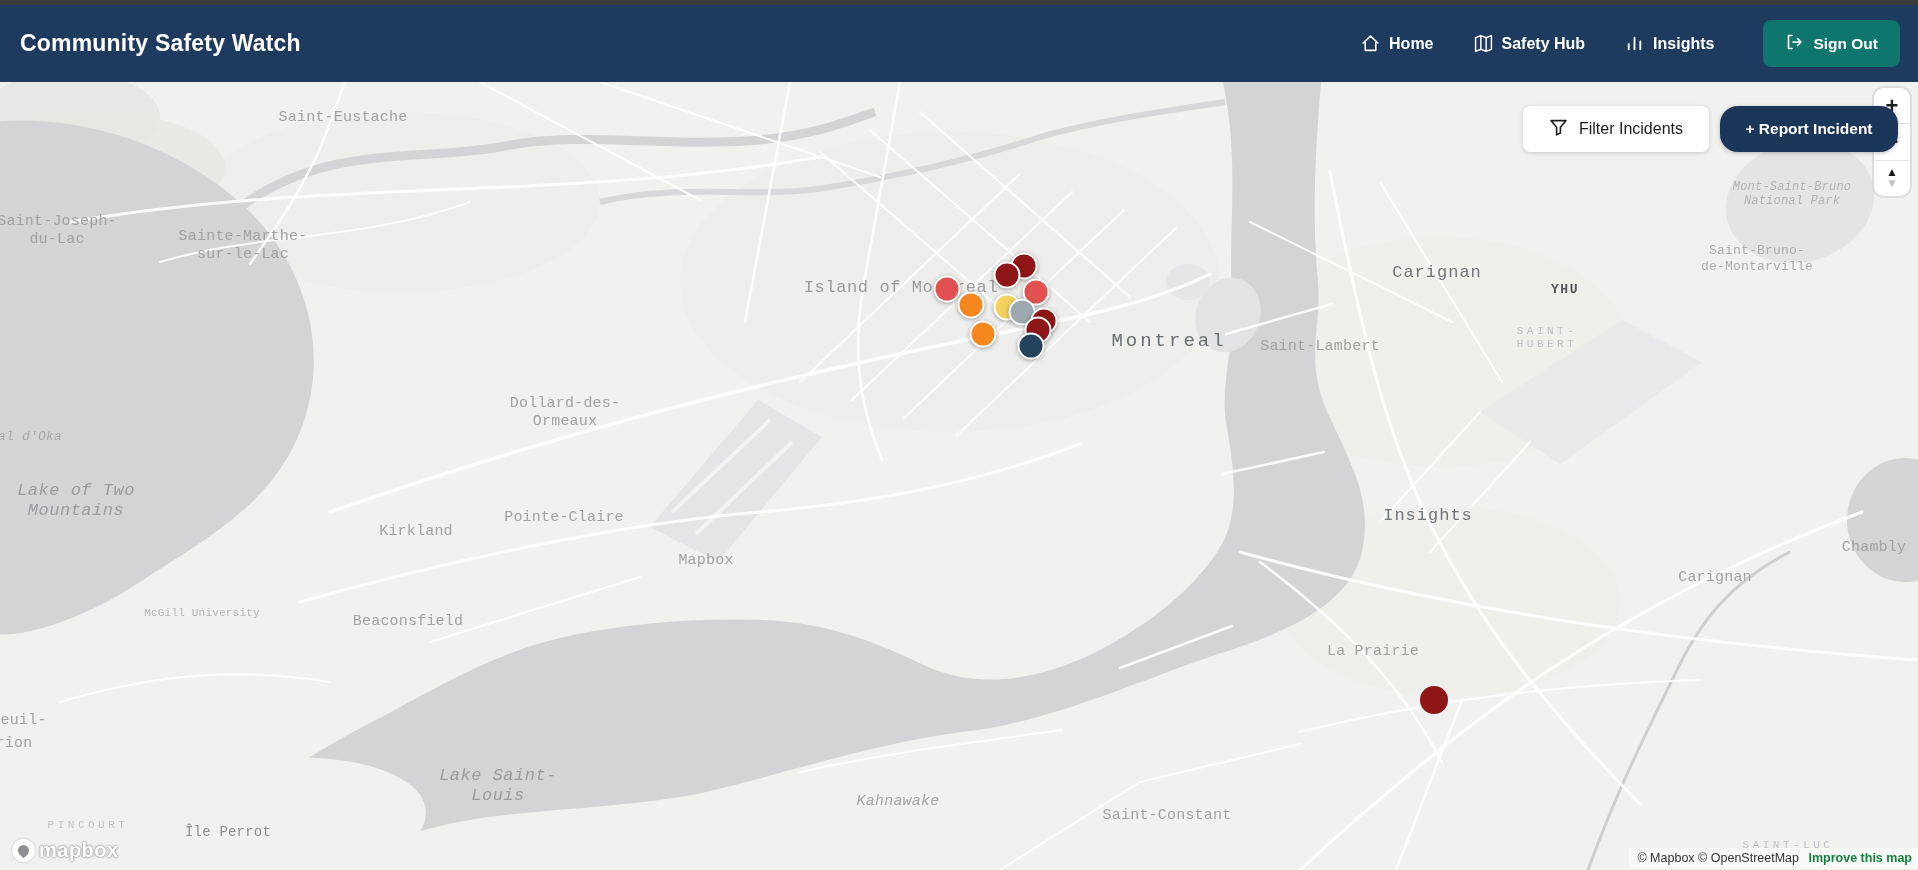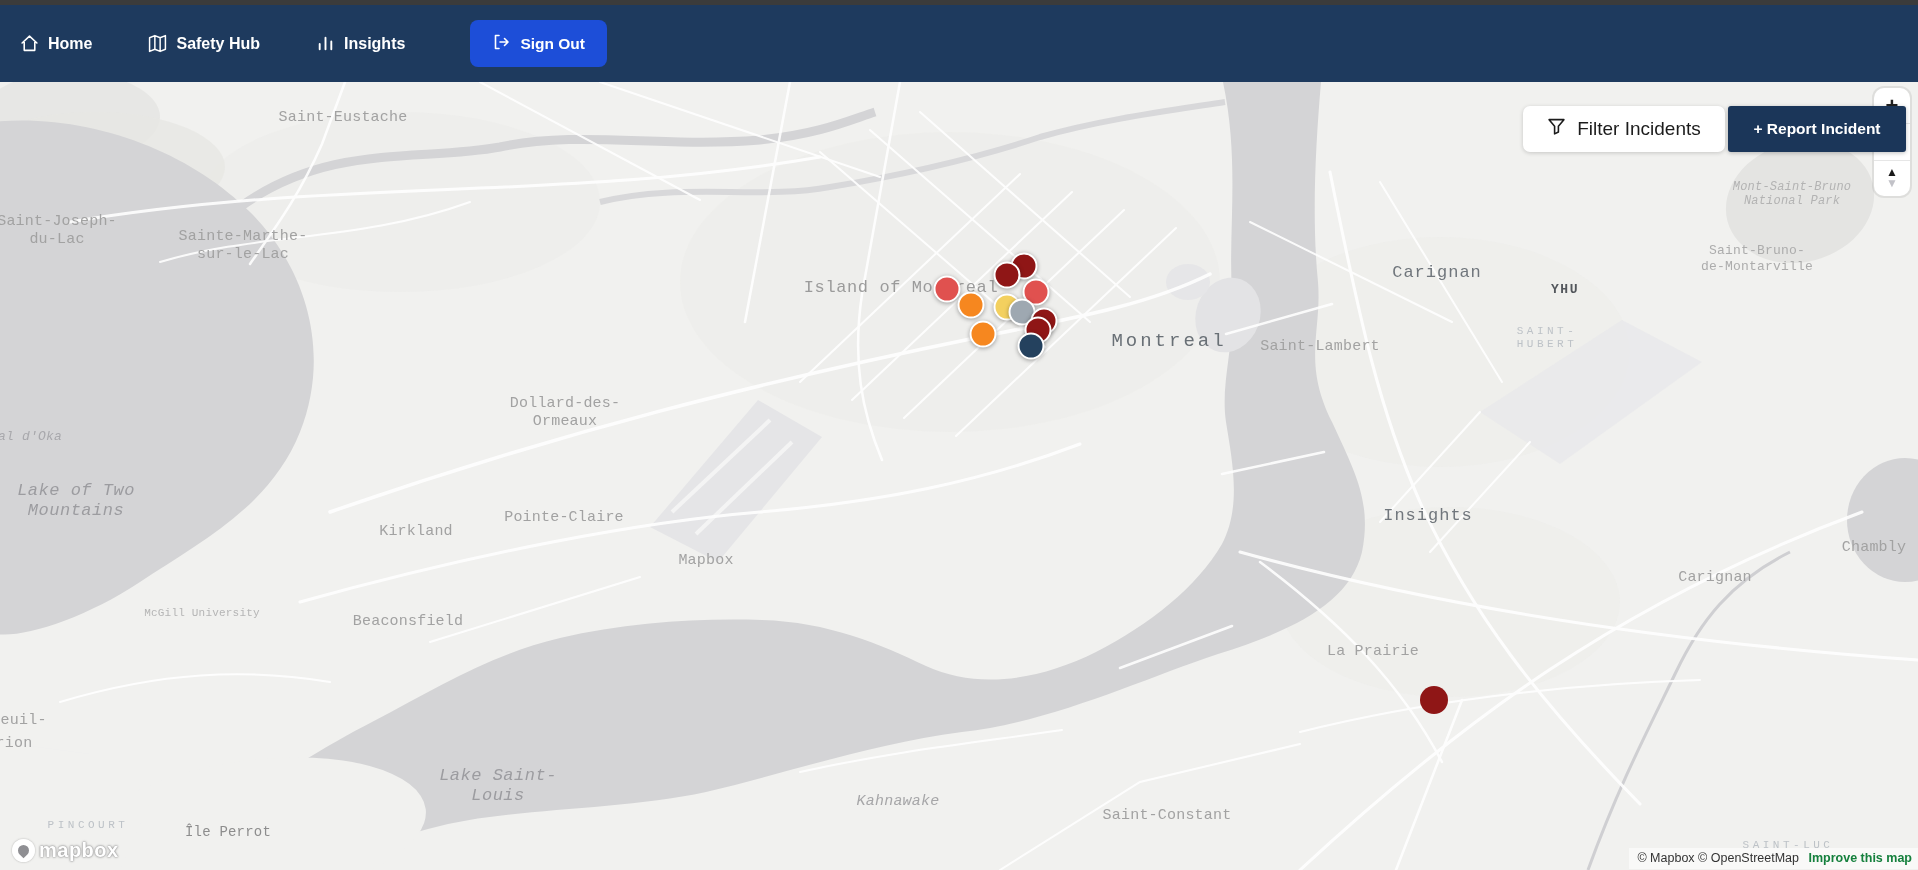--- a/index.html
+++ b/index.html
@@ -9,21 +9,21 @@
   }
   
   .top-strip{position:absolute;left:0;top:0;width:1918px;height:5px;background:#3b3b3b;z-index:11;}
   
   .header{
     position:absolute;left:0;top:5px;width:1918px;height:77px;background:#1e3a5e;
     display:flex;align-items:center;justify-content:space-between;z-index:10;
     box-sizing:border-box;padding:0 18px 0 20px;
   }
   .app-title{color:#fff;font-size:23px;font-weight:bold;letter-spacing:.2px;}
-  .nav{display:flex;align-items:center;gap:56px;}
+  .nav{display:flex;align-items:center;gap:40px;}
   .nav-item{display:flex;align-items:center;gap:9px;color:#fff;font-size:16px;font-weight:600;cursor:pointer;}
   .nav-item svg{display:block;}
   .signout-btn{
     margin-left:14px;display:flex;align-items:center;gap:10px;background:#2e7d7b;color:#fff;
     font-size:15.5px;font-weight:600;border:none;border-radius:8px;height:47px;padding:0 22px;cursor:pointer;
     font-family:"Liberation Sans",sans-serif;
   }
   
   .map{position:absolute;left:0;top:82px;width:1918px;height:788px;background:#f1f1ef;overflow:hidden;}
   .map svg{position:absolute;left:0;top:0;}
@@ -47,30 +47,30 @@
   .lbl.area{font-size:11px;color:#bdc2c7;letter-spacing:3.5px;}
   .lbl.park{font-size:12px;font-style:italic;color:#b3b3b3;}
   .marker{
     position:absolute;width:23px;height:23px;border-radius:50%;
     border:2.5px solid #fff;box-shadow:0 1px 4px rgba(0,0,0,.35);
     transform:translate(-50%,-50%);pointer-events:auto;cursor:pointer;
   }
   .marker.lone{width:28px;height:28px;border:none;box-shadow:none;}
   
   .filter-btn{
-    position:absolute;left:1523px;top:106px;width:202px;height:46px;z-index:5;
+    position:absolute;left:1523px;top:106px;width:186px;height:46px;z-index:5;
     background:#fff;border:none;border-radius:7px;box-shadow:0 1px 4px rgba(0,0,0,.18);
     display:flex;align-items:center;justify-content:center;gap:11px;
-    font-family:"Liberation Sans",sans-serif;font-size:19px;color:#1c1c1c;cursor:pointer;
+    font-family:"Liberation Sans",sans-serif;font-size:16px;color:#1c1c1c;cursor:pointer;
   }
   .report-btn{
     position:absolute;left:1720px;top:106px;width:178px;height:46px;z-index:5;
-    background:#1b3659;border:none;border-radius:3px;box-shadow:0 1px 4px rgba(0,0,0,.25);
+    background:#1b3659;border:none;border-radius:18px;box-shadow:0 1px 4px rgba(0,0,0,.25);
     display:flex;align-items:center;justify-content:center;
-    font-family:"Liberation Sans",sans-serif;font-size:15.5px;font-weight:bold;color:#fff;cursor:pointer;margin-left:8px;
+    font-family:"Liberation Sans",sans-serif;font-size:15.5px;font-weight:bold;color:#fff;cursor:pointer;
   }
   
   .ctrl{
     position:absolute;left:1874px;top:88px;width:36px;height:108px;z-index:4;
     background:#fff;border-radius:10px;box-shadow:0 0 0 2px rgba(0,0,0,.08);
     display:flex;flex-direction:column;
   }
   .ctrl button{
     flex:1;background:none;border:none;cursor:pointer;padding:0;margin:0;
     display:flex;align-items:center;justify-content:center;font-family:"Liberation Sans",sans-serif;
@@ -99,20 +99,21 @@
     font-size:20px;font-weight:bold;letter-spacing:.5px;color:#fff;
     text-shadow:0 0 1px #9b9b9b,0 0 2px #9b9b9b,0 0 3px #adadad;
   }
 </style>
 </head>
 <body>
 
 <div class="top-strip"></div>
 
 <header class="header" style="background: rgb(30, 58, 94);">
+  <div class="app-title">Community Safety Watch</div>
   <nav class="nav">
     <div class="nav-item">
       <span>
         <svg width="19" height="19" viewBox="0 0 18 18" fill="none" stroke="#fff" stroke-width="1.5" stroke-linecap="round" stroke-linejoin="round">
           <path d="M2 8.5 L9 2 L16 8.5 M4 7.5 V15.5 H14 V7.5"></path>
         </svg>
       </span>
       <span>Home</span>
     </div>
     <div class="nav-item">
@@ -124,21 +125,21 @@
       <span>Safety Hub</span>
     </div>
     <div class="nav-item">
       <span>
         <svg width="19" height="19" viewBox="0 0 18 18" fill="none" stroke="#fff" stroke-width="1.8" stroke-linecap="round">
           <path d="M3.5 14.5 V9.5 M9 14.5 V3.5 M14.5 14.5 V7"></path>
         </svg>
       </span>
       <span>Insights</span>
     </div>
-    <button class="signout-btn" style="background: #1d4ed8; margin-left: 9px;">
+    <button class="signout-btn" style="background: #0f766e; margin-left: 9px;">
       <span>
         <svg width="18" height="18" viewBox="0 0 18 18" fill="none" stroke="#fff" stroke-width="1.6" stroke-linecap="round" stroke-linejoin="round">
           <path d="M7 2.5 H3.5 V15.5 H7 M8 9 H15.5 M12.5 5.5 L16 9 L12.5 12.5"></path>
         </svg>
       </span>
       <span>Sign Out</span>
     </button>
   </nav>
 </header>
 

